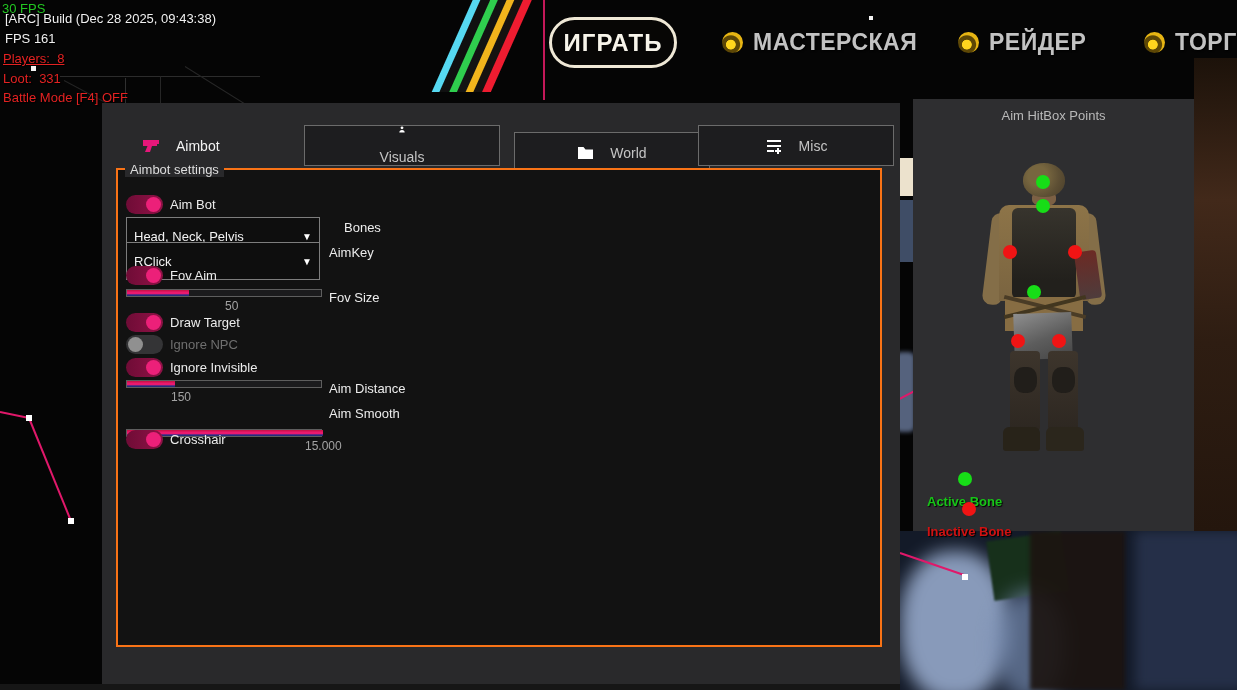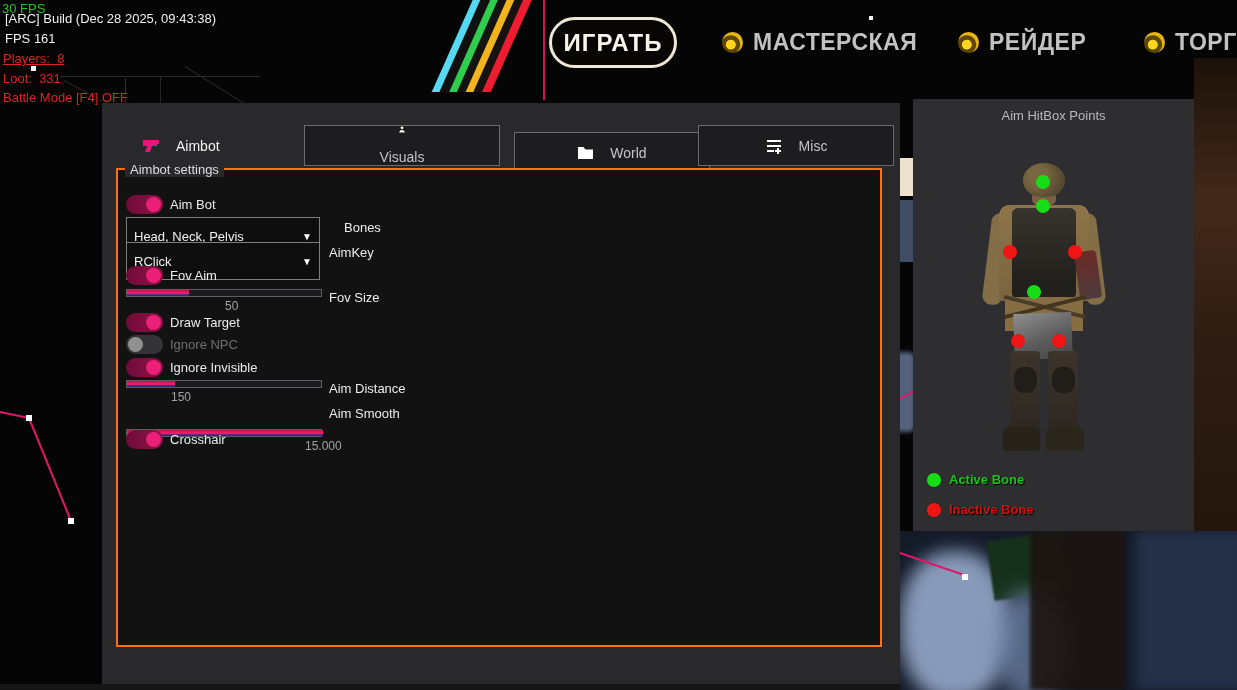--- a/index.html
+++ b/index.html
@@ -91,21 +91,21 @@
   .slider-value { position:absolute; top:9px; font-size:12px; color:#a3a3a3; white-space:nowrap; }
 
   
   .icon-svg { display:block; }
 
   
   .hitbox-panel { left:913px; top:99px; width:281px; height:432px; background:#2e2e30; }
   .hitbox-title { position:absolute; top:9px; width:100%; text-align:center; color:#b9b9b9; font-size:13px; }
   .bone-dot { position:absolute; width:14px; height:14px; border-radius:50%; }
   .legend-row { position:absolute; display:flex; align-items:center; gap:8px; font-size:13px; font-weight:bold;
-    text-shadow:1px 1px 1px #000; }
+    text-shadow:1px 1px 1px #000;flex-direction:column; }
   .legend-dot { width:14px; height:14px; border-radius:50%; }
   .lg-green { background:#17dd17; } .lt-green { color:#17c517; }
   .lg-red { background:#f01414; } .lt-red { color:#d01212; }
 
   
   .mp { position:absolute; }
   .helmet { left:110px; top:64px; width:42px; height:34px; border-radius:50% 50% 46% 46%;
     background:radial-gradient(circle at 35% 38%,#77663f 0 28%,#5d4f34 62%,#483d29); }
   .face { left:119px; top:92px; width:24px; height:15px; border-radius:40%; background:#7c6044; }
   .coat { left:86px; top:106px; width:90px; height:96px; border-radius:10px 10px 0 0;

